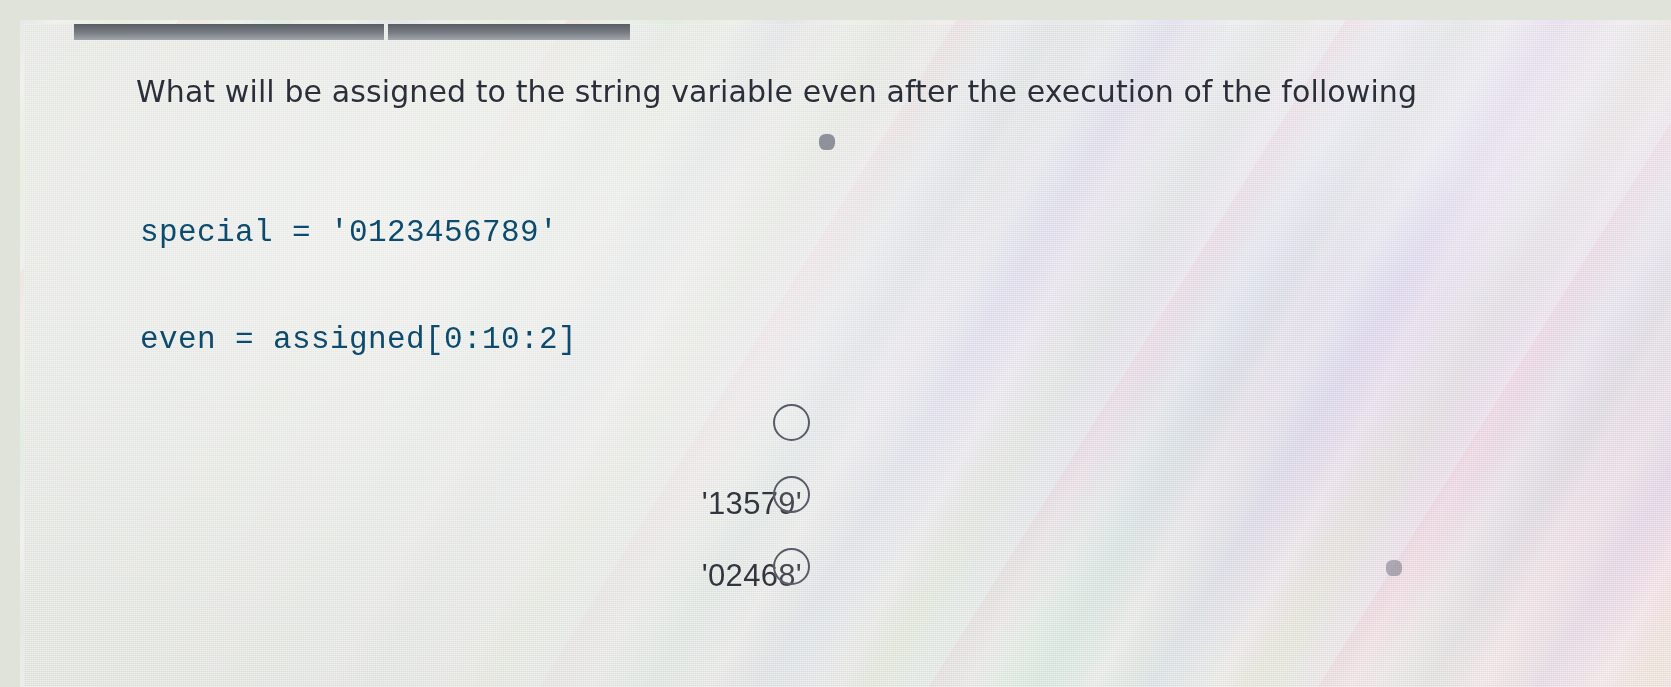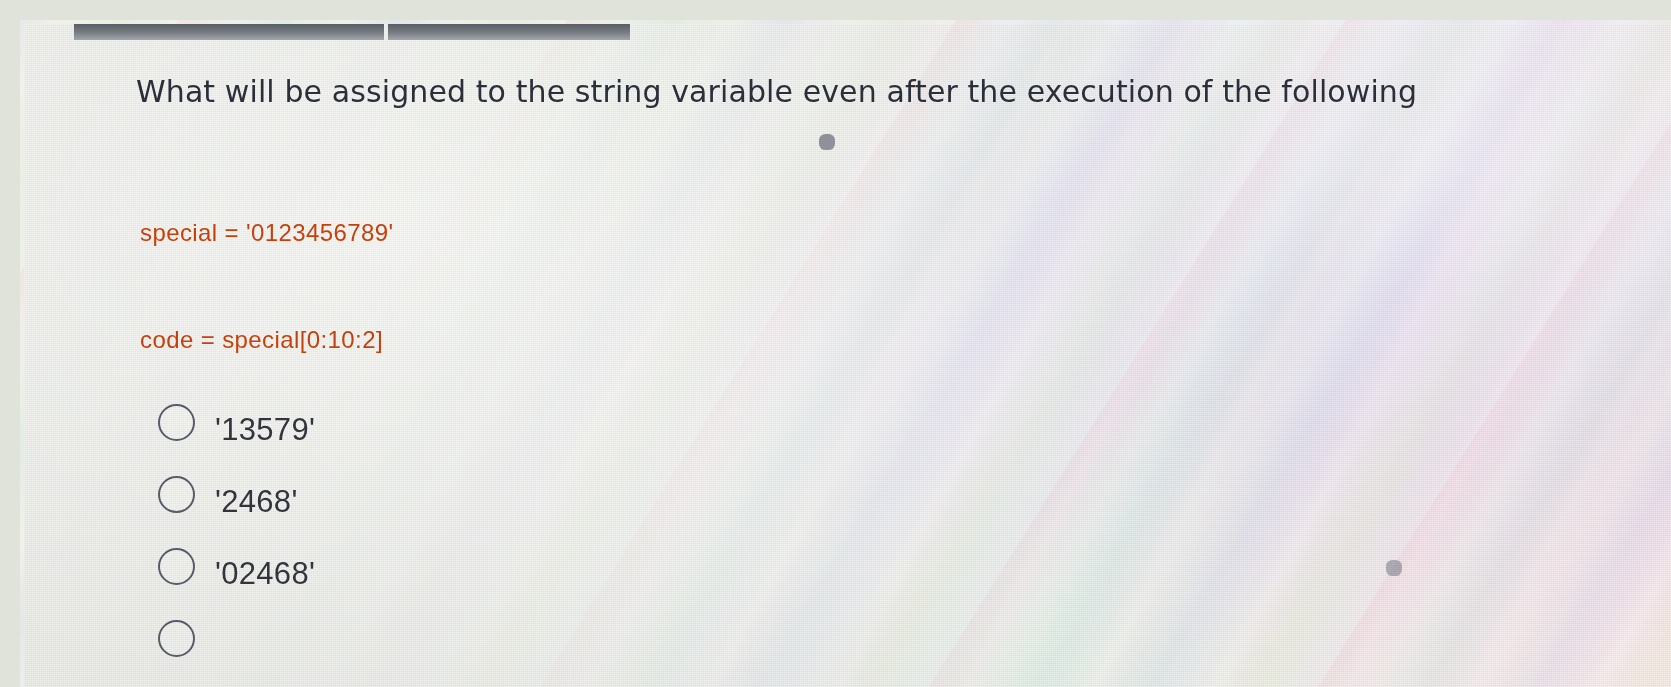--- a/index.html
+++ b/index.html
@@ -174,42 +174,43 @@
   }
 
   .code-block {
     position: absolute;
     left: 96px;
     top: 170px;
     width: 800px;
   }
 
   .code-line {
-    font-family: Liberation Sans, sans-serif;
-    font-size: 24px;
+    font-family: Liberation Mono, monospace;
+    font-size: 31px;
     line-height: 38px;
-    color: #c2410c;
+    color: #0c4a6e;
     letter-spacing: 0.4px;
     text-shadow: 0 0 1.4px rgba(255,255,255,0.5);
   }
 
   .code-line + .code-line { margin-top: 53px; }
 
   .options {
     position: absolute;
     left: 110px;
     top: 356px;
     width: 700px;
   }
 
   .option-row {
     display: flex;
-    align-items: flex-start;
+    align-items: flex-end;
     height: 68px;
-    gap: 4px;
+    gap: 29px;
+    flex-direction: column;
   }
 
   .radio {
     width: 37px;
     height: 37px;
     min-width: 37px;
     border-radius: 50%;
     border: 2px solid #585c68;
     background: rgba(255,255,255,0.10);
     box-shadow: 0 0 1.5px rgba(255,255,255,0.6);
@@ -243,34 +244,30 @@
 </div>
 
 <div id="content">
 
   <div class="question-block">
     <div class="question-text">What will be assigned to the string variable even after the execution of the following</div>
   </div>
 
   <div class="code-block">
     <div class="code-line">special = '0123456789'</div>
-    <div class="code-line">code = special[0:10:2]</div>
+    <div class="code-line">even = assigned[0:10:2]</div>
   </div>
 
   <div class="options">
 
     <div class="option-row">
       <span class="radio"></span>
       <span class="option-label">'13579'</span>
     </div>
 
-    <div class="option-row">
-      <span class="radio"></span>
-      <span class="option-label">'2468'</span>
-    </div>
 
     <div class="option-row">
       <span class="radio"></span>
       <span class="option-label">'02468'</span>
     </div>
 
     <div class="option-row">
       <span class="radio"></span>
     </div>
 

